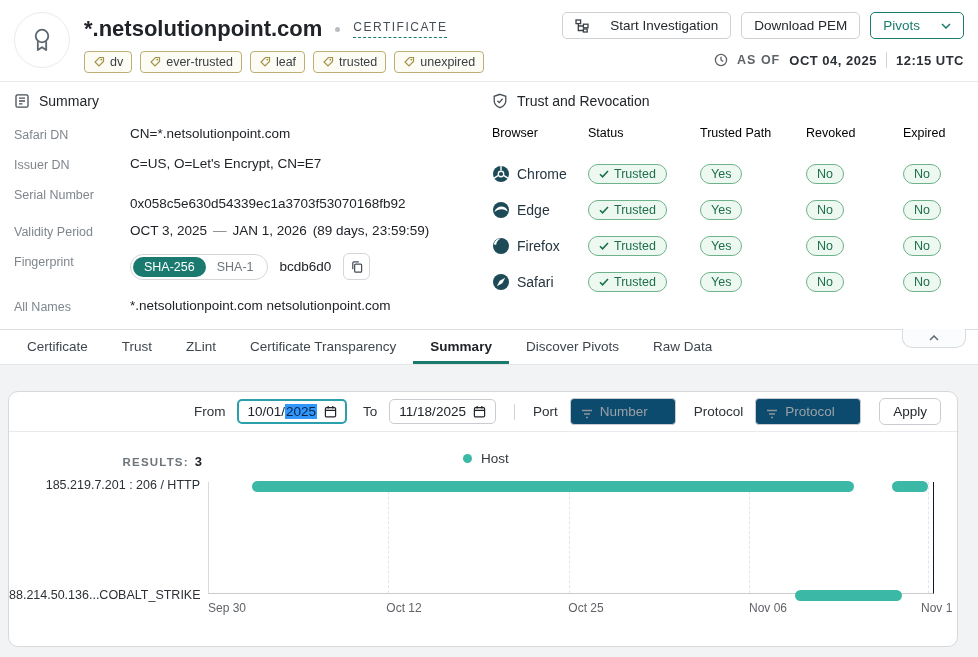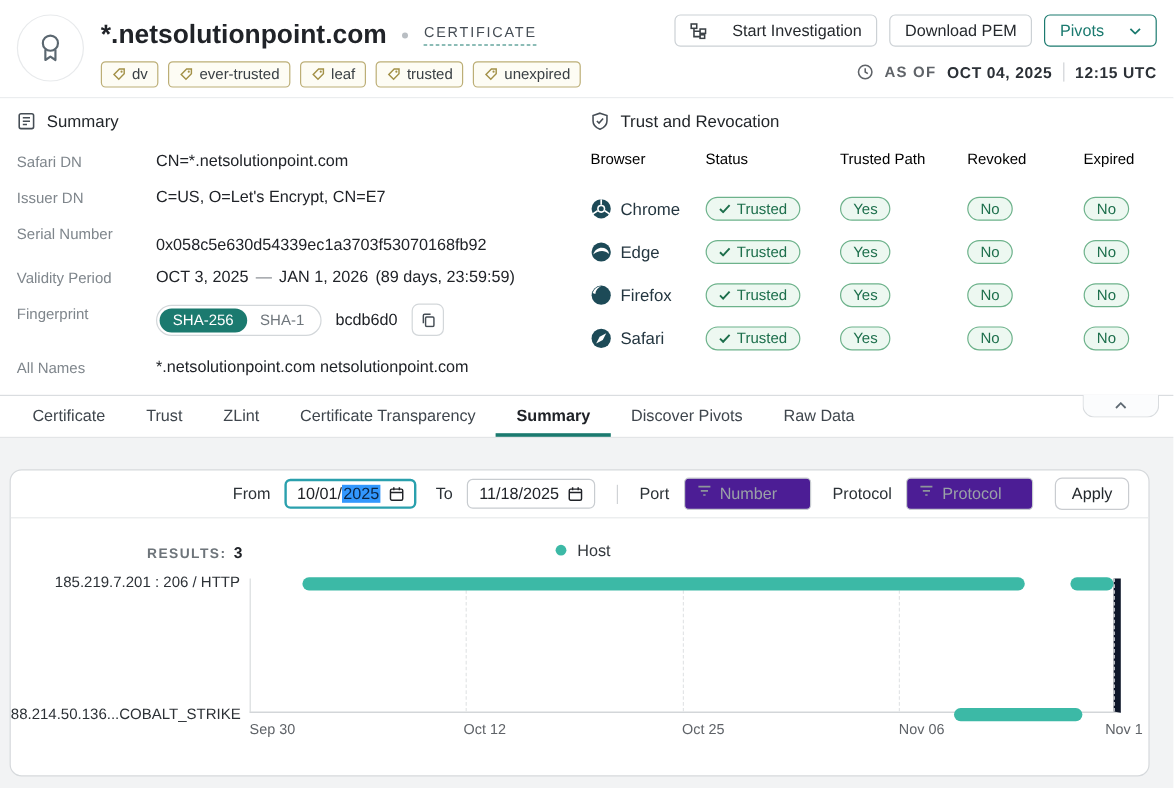--- a/index.html
+++ b/index.html
@@ -75,37 +75,37 @@
   
   .gray-section { height: 292px; background: #f2f3f4; padding: 26px 20px 0 8px; }
   .panel { background: #fff; border: 1px solid #d6d9dc; border-radius: 10px; height: 256px; overflow: hidden; }
   .filter-bar { height: 40px; display: flex; align-items: center; justify-content: flex-end;
                 gap: 10px; padding: 0 16px; border-bottom: 1px solid #e8eaec; }
   .flabel { font-size: 13.5px; color: #2c3237; margin-right: 2px; }
   .date-input { display: inline-flex; align-items: center; gap: 7px; border: 1px solid #c8ccd0;
                 border-radius: 5px; padding: 4px 9px; font-size: 13.5px; color: #202328; background: #fff; }
   .date-input.focused { border: 2px solid #2aa0ad; padding: 3px 8px; }
   .sel { background: #3297fd; color: #0b2545; padding: 0 1px; }
-  .filter-input { display: inline-flex; align-items: flex-start; gap: 7px; border: 1px solid #c8ccd0;
-                  border-radius: 4px; padding: 5px 10px; width: 106px; font-size: 13.5px; color: #9aa1a7; background: #4c1d95; }
+  .filter-input { display: inline-flex; align-items: flex-end; gap: 7px; border: 1px solid #c8ccd0;
+                  border-radius: 4px; padding: 5px 10px; width: 106px; font-size: 13.5px; color: #9aa1a7; background: #0c4a6e; }
   .apply-btn { border: 1px solid #c9ccd0; border-radius: 6px; padding: 5px 13px; background: #fff;
                font-size: 13.5px; color: #24292d; cursor: pointer; margin-left: 8px; }
 
   .chart-area { position: relative; height: 214px; }
   .results-box { position: absolute; top: 20px; left: 0; width: 193px; text-align: right; }
   .results-label { font-size: 11.5px; letter-spacing: 1.2px; color: #6d747a; font-weight: 600; }
   .results-count { font-size: 13px; color: #202328; font-weight: 700; margin-left: 6px; }
   .legend { position: absolute; top: 19px; left: 454px; display: flex; align-items: center; gap: 9px; }
   .legend-dot { width: 9px; height: 9px; border-radius: 50%; background: #3cb9a6; }
   .legend-label { font-size: 13.5px; color: #33383d; }
   .ylabel { position: absolute; left: 0; width: 191px; text-align: right; font-size: 12.5px; color: #2c3136; }
   .ylabel.y0 { top: 46px; }
   .ylabel.y1 { top: 156px; }
   .plot { position: absolute; left: 199px; top: 50px; width: 726px; height: 112px;
-          border-left: 1px solid #d9dcde; border-right: 6px solid #0f172a; border-bottom: 1px solid #c9ccd0; }
+          border-left: 1px solid #d9dcde; border-right: 1px solid #0f172a; border-bottom: 1px solid #c9ccd0; }
   .gl { position: absolute; top: 0; bottom: 0; width: 0; border-left: 1px dashed #e3e5e7; }
   .bar { position: absolute; height: 11px; border-radius: 5.5px; background: #3cb9a6; }
   .xtick { position: absolute; top: 119px; transform: translateX(-50%); font-size: 12px; color: #5f6368; white-space: nowrap; }
   .xtick.clip { transform: none; width: 34px; overflow: hidden; }
 </style>
 </head>
 <body>
 
 <div class="header">
   <div class="avatar">

